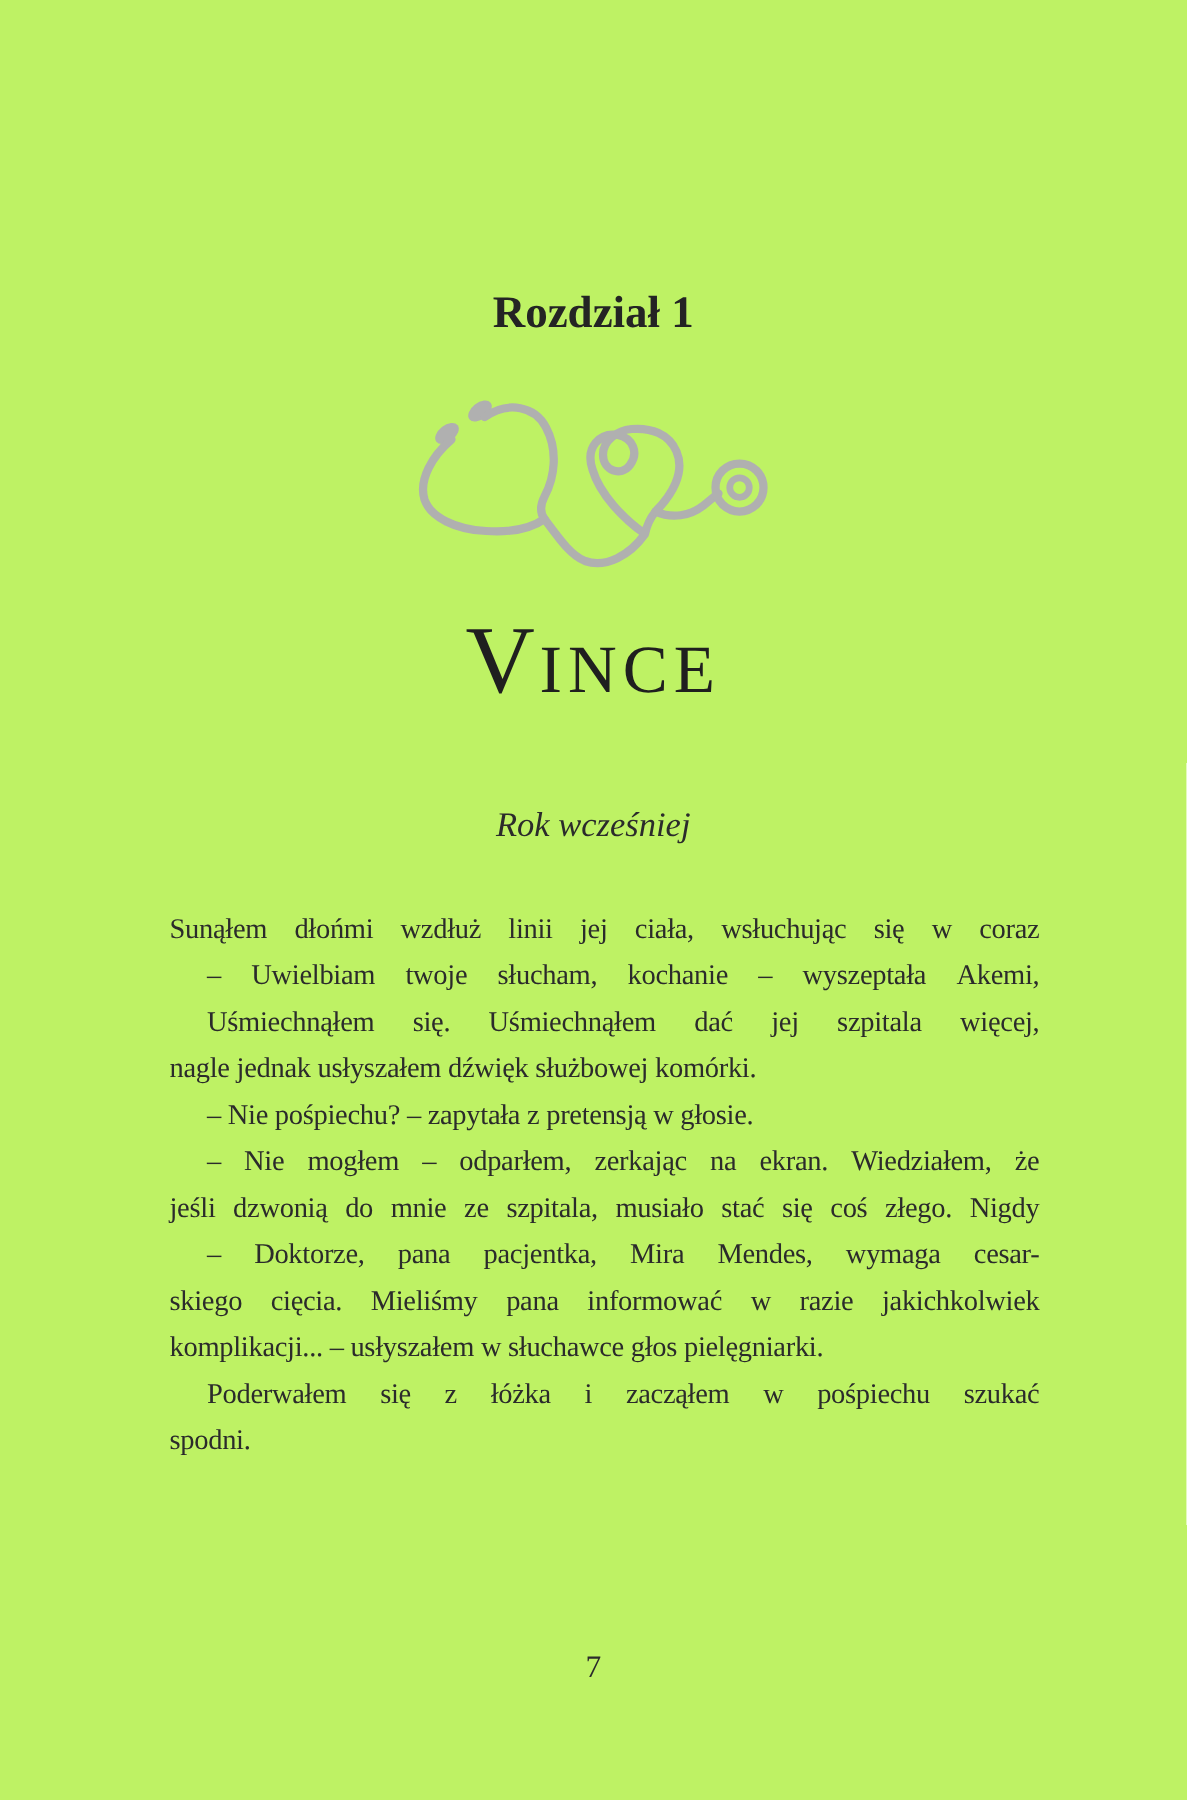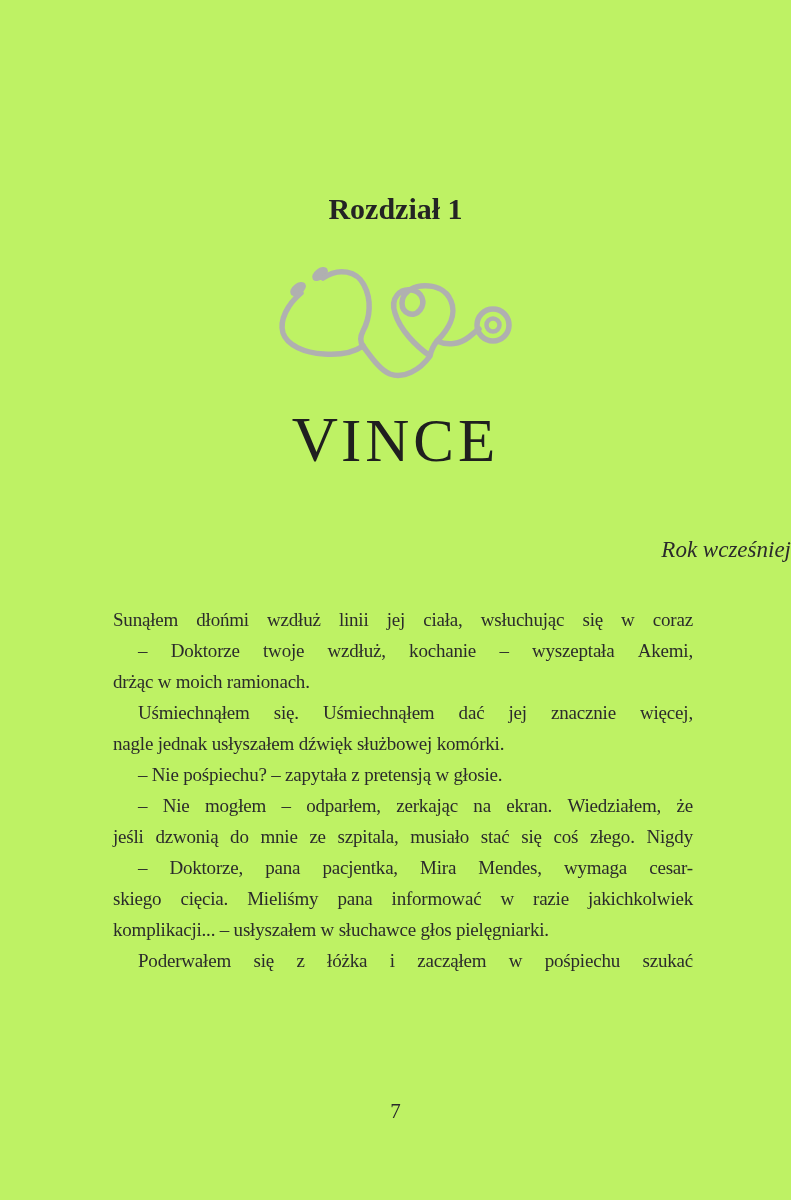--- a/index.html
+++ b/index.html
@@ -47,29 +47,29 @@
     text-align: center;
     color: #1f1f1f;
     line-height: 1;
     white-space: nowrap;
   }
   .chapter-title .initial {
     font-size: 64px;
     letter-spacing: 3px;
   }
   .chapter-title .rest {
-    font-size: 61px;
+    font-size: 45px;
     letter-spacing: 4px;
   }
   .subtitle {
     position: absolute;
     top: 538px;
     left: 0;
     width: 100%;
-    text-align: right;
+    text-align: center;
     font-style: italic;
     font-size: 23px;
     color: #2b2b2b;
     line-height: 1;
   }
   .body-text {
     position: absolute;
     top: 604px;
     left: 113px;
     width: 580px;
@@ -150,36 +150,35 @@
         <span class="w">linii</span>
         <span class="w">jej</span>
         <span class="w">ciała,</span>
         <span class="w">wsłuchując</span>
         <span class="w">się</span>
         <span class="w">w</span>
         <span class="w">coraz</span>
       </div>
       <div class="body-line justify indent">
         <span class="w">–</span>
-        <span class="w">Doktorze</span>
+        <span class="w">Uwielbiam</span>
         <span class="w">twoje</span>
-        <span class="w">wzdłuż,</span>
+        <span class="w">słucham,</span>
         <span class="w">kochanie</span>
         <span class="w">–</span>
         <span class="w">wyszeptała</span>
         <span class="w">Akemi,</span>
       </div>
-      <div class="body-line">drżąc w moich ramionach.</div>
       <div class="body-line justify indent">
         <span class="w">Uśmiechnąłem</span>
         <span class="w">się.</span>
         <span class="w">Uśmiechnąłem</span>
         <span class="w">dać</span>
         <span class="w">jej</span>
-        <span class="w">znacznie</span>
+        <span class="w">szpitala</span>
         <span class="w">więcej,</span>
       </div>
       <div class="body-line">nagle jednak usłyszałem dźwięk służbowej komórki.</div>
       <div class="body-line indent">– Nie pośpiechu? – zapytała z pretensją w głosie.</div>
       <div class="body-line justify indent">
         <span class="w">–</span>
         <span class="w">Nie</span>
         <span class="w">mogłem</span>
         <span class="w">–</span>
         <span class="w">odparłem,</span>
@@ -228,17 +227,18 @@
         <span class="w">Poderwałem</span>
         <span class="w">się</span>
         <span class="w">z</span>
         <span class="w">łóżka</span>
         <span class="w">i</span>
         <span class="w">zacząłem</span>
         <span class="w">w</span>
         <span class="w">pośpiechu</span>
         <span class="w">szukać</span>
       </div>
+      <div class="body-line">spodni.</div>
     </div>
 
   <div class="page-number">7</div>
 
 </div>
 
 </body></html>

